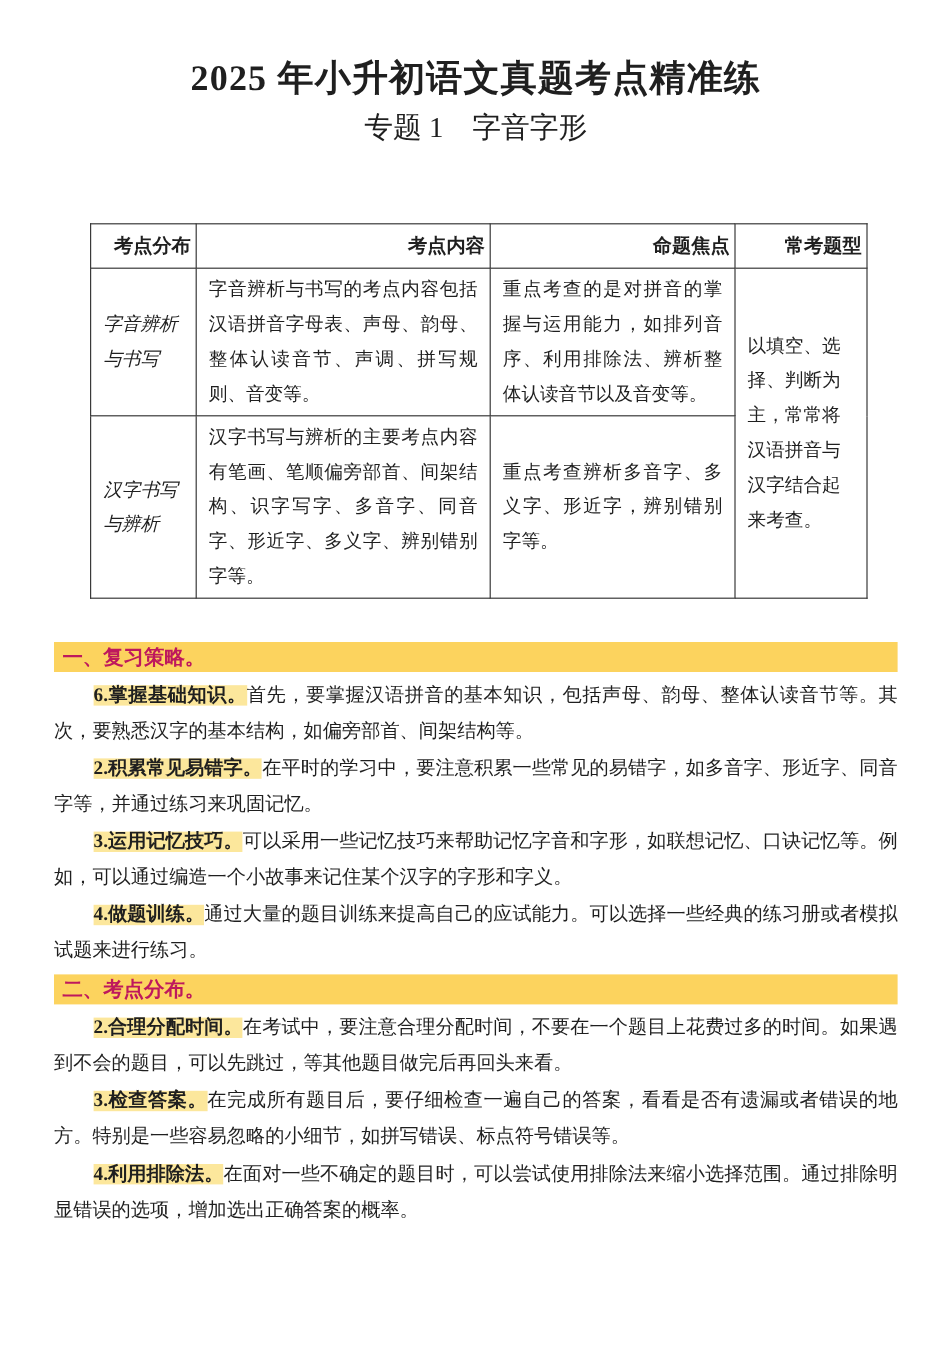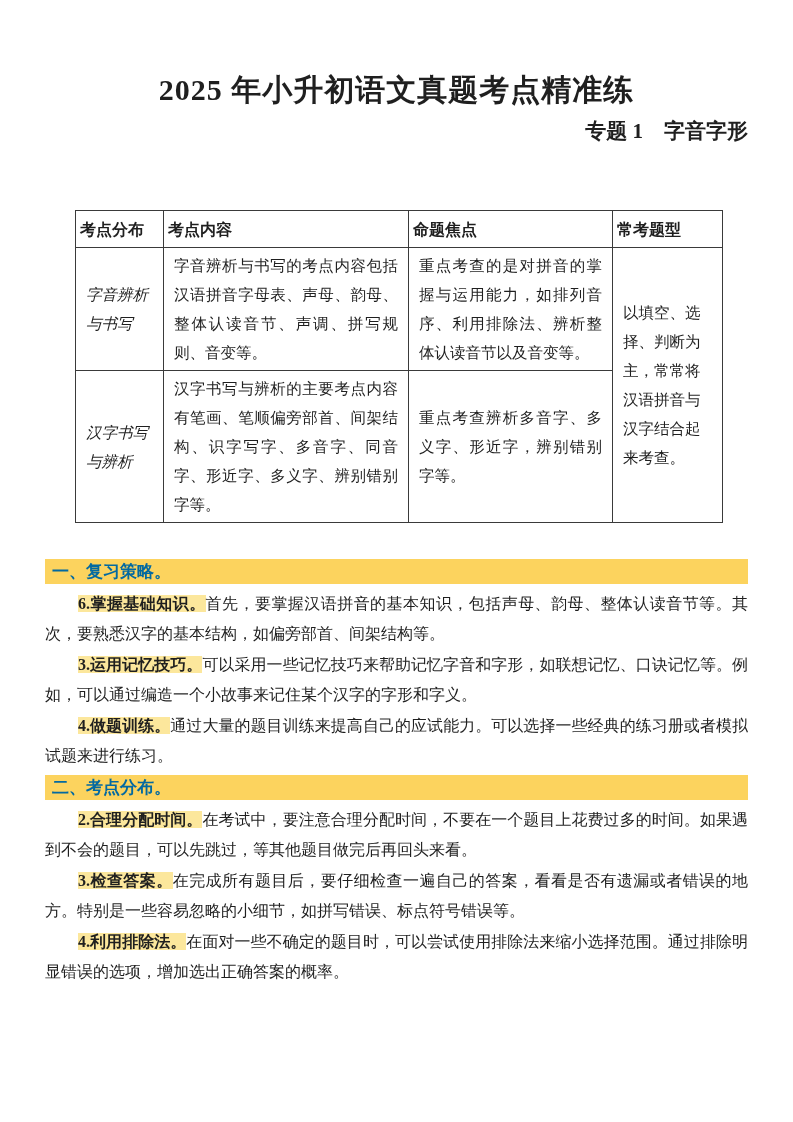--- a/index.html
+++ b/index.html
@@ -5,69 +5,69 @@
   * { margin: 0; padding: 0; box-sizing: border-box; }
   html, body { background: #ffffff; }
   body {
     width: 793px;
     height: 1122px;
     margin: 0 auto;
     font-family: "Liberation Serif", "DejaVu Serif", serif;
     color: #1f1f1f;
     overflow: hidden;
   }
-  .page { padding: 70px 45px 0 45px; }
+  .page { padding: 46px 45px 0 45px; }
 
   .doc-title {
     text-align: center;
     font-size: 30px;
     font-weight: bold;
     letter-spacing: 1px;
     line-height: 40px;
   }
   .doc-subtitle {
-    text-align: right;
-    font-size: 21px;
-    font-weight: bold;
+    text-align: center;
+    font-size: 24px;
+    font-weight: normal;
     line-height: 30px;
     margin-top: 6px;
   }
 
   table.points {
     border-collapse: collapse;
     margin: 64px 0 0 30px;
     table-layout: fixed;
     width: 647px;
   }
   table.points th, table.points td {
     border: 1px solid #3a3a3a;
     font-size: 15.5px;
     line-height: 29px;
     padding: 3px 10px;
     vertical-align: middle;
     word-break: break-all;
   }
   table.points th {
     font-weight: bold;
-    text-align: left;
+    text-align: right;
     height: 37px;
     padding: 2px 4px;
     font-size: 16px;
   }
   td.c-center { padding: 3px 6px; font-style: italic; }
   td.c-justify { text-align: justify; }
   .col-dist { width: 88px; }
   .col-content { width: 245px; }
   .col-focus { width: 204px; }
   .col-types { width: 110px; }
 
   .content { margin-top: 36px; }
   .section-bar {
     background: #fcd35e;
-    color: #0369a1;
+    color: #be185d;
     font-weight: bold;
     font-size: 17px;
     line-height: 25px;
     height: 25px;
     padding-left: 7px;
     margin: 4px 0 5px 0;
   }
   p.item {
     font-size: 16px;
     line-height: 30px;
@@ -116,20 +116,21 @@
         <td class="c-justify">重点考查辨析多音字、多义字、形近字，辨别错别字等。</td>
       </tr>
     </tbody>
   </table>
 
   <div class="content">
 
     <div class="section-bar">一、复习策略。</div>
 
     <p class="item"><span class="hl">6.掌握基础知识。</span><span>首先，要掌握汉语拼音的基本知识，包括声母、韵母、整体认读音节等。其次，要熟悉汉字的基本结构，如偏旁部首、间架结构等。</span></p>
+    <p class="item"><span class="hl">2.积累常见易错字。</span><span>在平时的学习中，要注意积累一些常见的易错字，如多音字、形近字、同音字等，并通过练习来巩固记忆。</span></p>
     <p class="item"><span class="hl">3.运用记忆技巧。</span><span>可以采用一些记忆技巧来帮助记忆字音和字形，如联想记忆、口诀记忆等。例如，可以通过编造一个小故事来记住某个汉字的字形和字义。</span></p>
     <p class="item"><span class="hl">4.做题训练。</span><span>通过大量的题目训练来提高自己的应试能力。可以选择一些经典的练习册或者模拟试题来进行练习。</span></p>
 
     <div class="section-bar">二、考点分布。</div>
 
     <p class="item"><span class="hl">2.合理分配时间。</span><span>在考试中，要注意合理分配时间，不要在一个题目上花费过多的时间。如果遇到不会的题目，可以先跳过，等其他题目做完后再回头来看。</span></p>
     <p class="item"><span class="hl">3.检查答案。</span><span>在完成所有题目后，要仔细检查一遍自己的答案，看看是否有遗漏或者错误的地方。特别是一些容易忽略的小细节，如拼写错误、标点符号错误等。</span></p>
     <p class="item"><span class="hl">4.利用排除法。</span><span>在面对一些不确定的题目时，可以尝试使用排除法来缩小选择范围。通过排除明显错误的选项，增加选出正确答案的概率。</span></p>
 
   </div>

